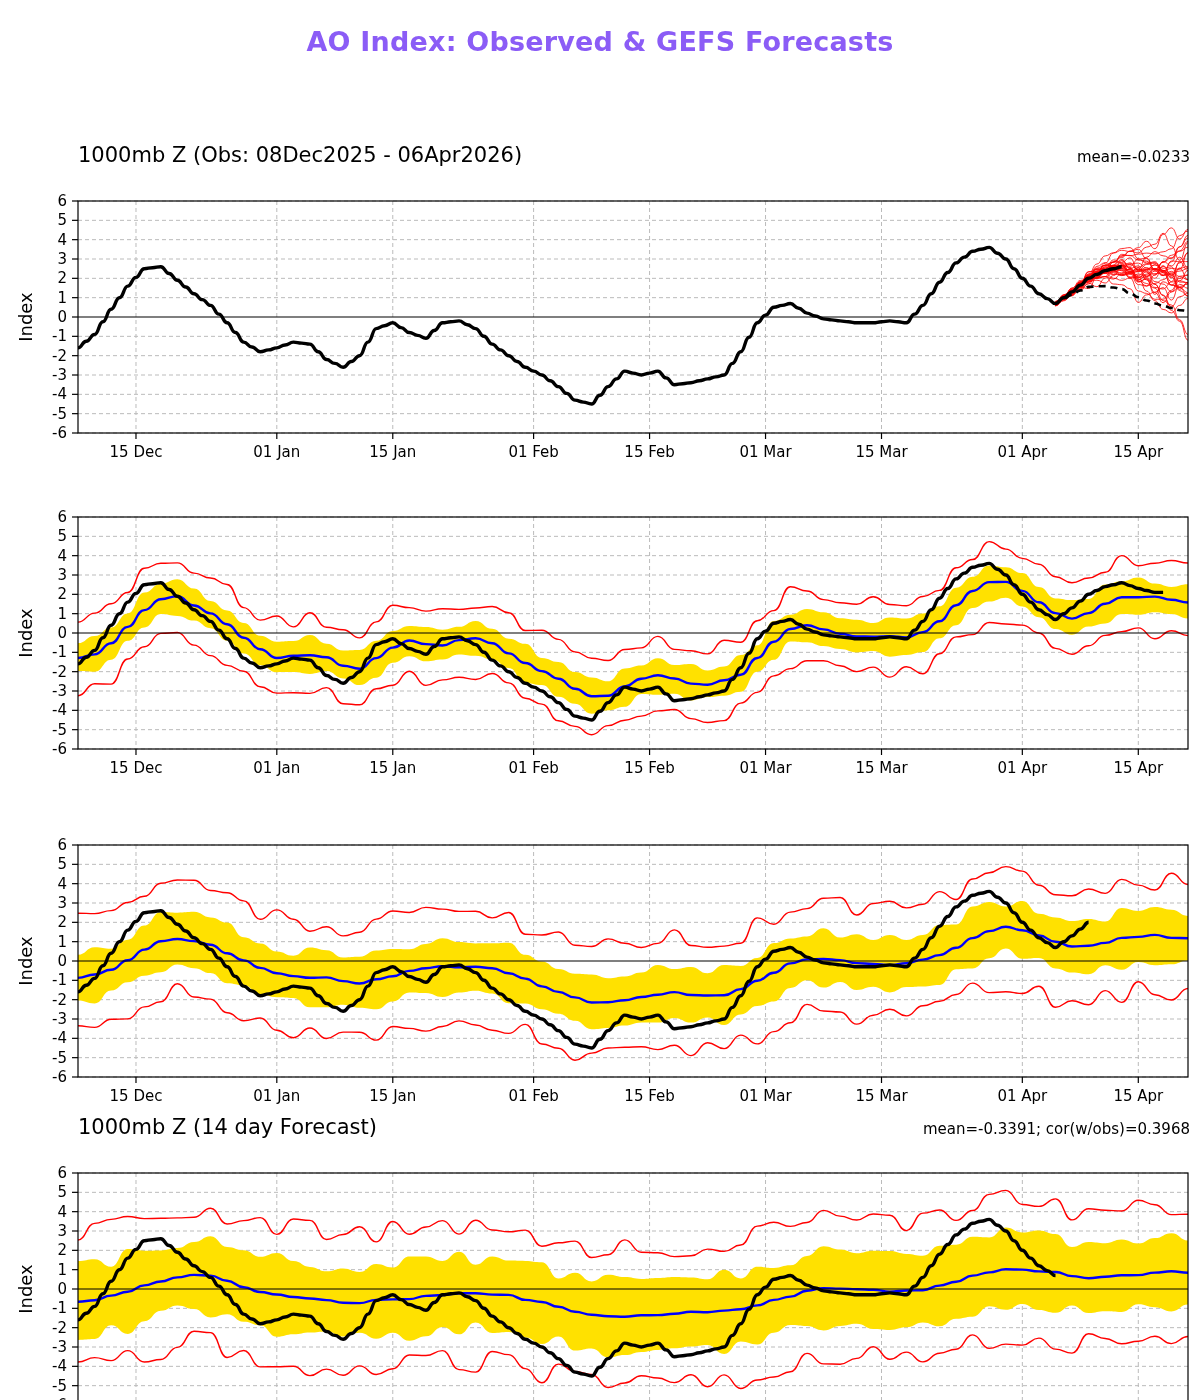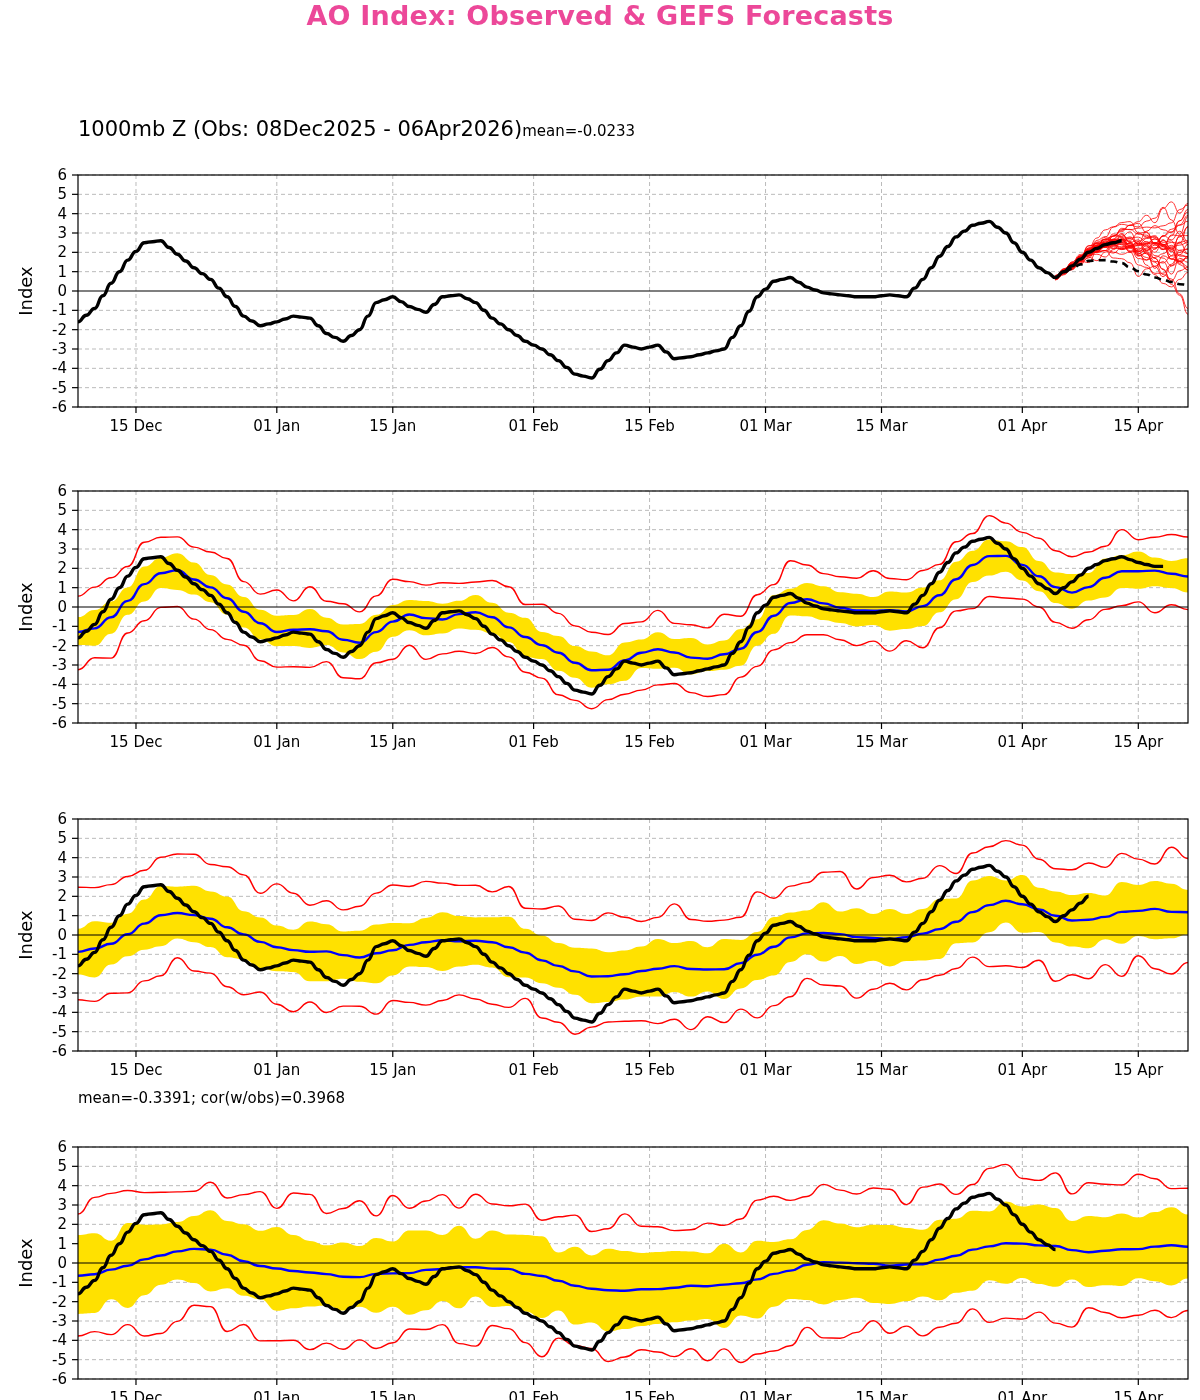--- a/index.html
+++ b/index.html
@@ -4,30 +4,31 @@
 <style>
   html, body { margin:0; padding:0; }
   body {
     width:1200px; height:1400px;
     background:#ffffff;
     font-family:"DejaVu Sans", sans-serif;
     overflow:hidden;
   }
   #page-title {
     text-align:center;
-    color:#ec4899;
+    color:#8b5cf6;
     font-size:27px;
     font-weight:bold;
+    padding-top:26px;
     letter-spacing:0.2px;
   }
   .panel { position:relative; width:1200px; }
   .panel-header {
     position:absolute;
     left:78px; right:10px;
-    display:flex; align-items:baseline;
+    display:flex; justify-content:space-between; align-items:baseline;
     font-size:21px; color:#000;
   }
   .panel-header .right { font-size:15px; }
   .plot-wrap { position:absolute; }
   svg { display:block; }
   .ylabel {
     font-size:18px;
   }
   .tick-label { font-size:15px; fill:#000; }
   .xtick-label { font-size:15px; fill:#000; }
@@ -334,20 +335,21 @@
           <line x1="1022.3283582089553" y1="1020" x2="1022.3283582089553" y2="1026" stroke="#000" stroke-width="1.2"></line>
           <text class="xtick-label" x="1022.3283582089553" y="1044" text-anchor="middle">01 Apr</text>
           <line x1="1138.2985074626865" y1="1020" x2="1138.2985074626865" y2="1026" stroke="#000" stroke-width="1.2"></line>
           <text class="xtick-label" x="1138.2985074626865" y="1044" text-anchor="middle">15 Apr</text>
           <text class="ylabel" transform="translate(32,904) rotate(-90)" text-anchor="middle">Index</text>
         </svg>
       </div>
     </div>
     <div class="panel">
       <div class="panel-header" style="top:1058px">
+        <span>1000mb Z (14 day Forecast)</span>
         <span class="right">mean=-0.3391; cor(w/obs)=0.3968</span>
       </div>
       <div class="plot-wrap" style="left:0;top:0;width:1200px;height:0">
         <svg width="1200" height="1400" style="position:absolute;left:0;top:0;pointer-events:none">
           <defs>
             <clipPath id="clip3">
               <rect x="78" y="1116" width="1110" height="232"></rect>
             </clipPath>
           </defs>
           <line x1="135.98507462686567" y1="1116" x2="135.98507462686567" y2="1348" stroke="#bbbbbb" stroke-width="1" stroke-dasharray="4,3"></line>

